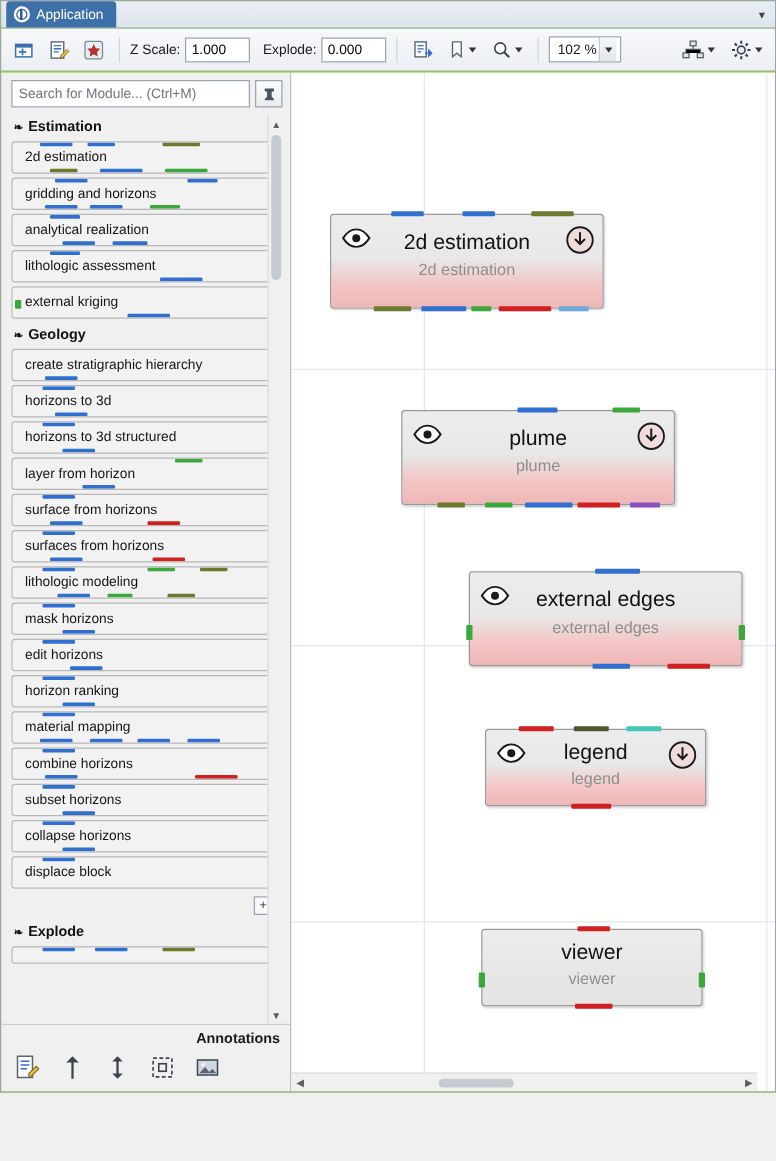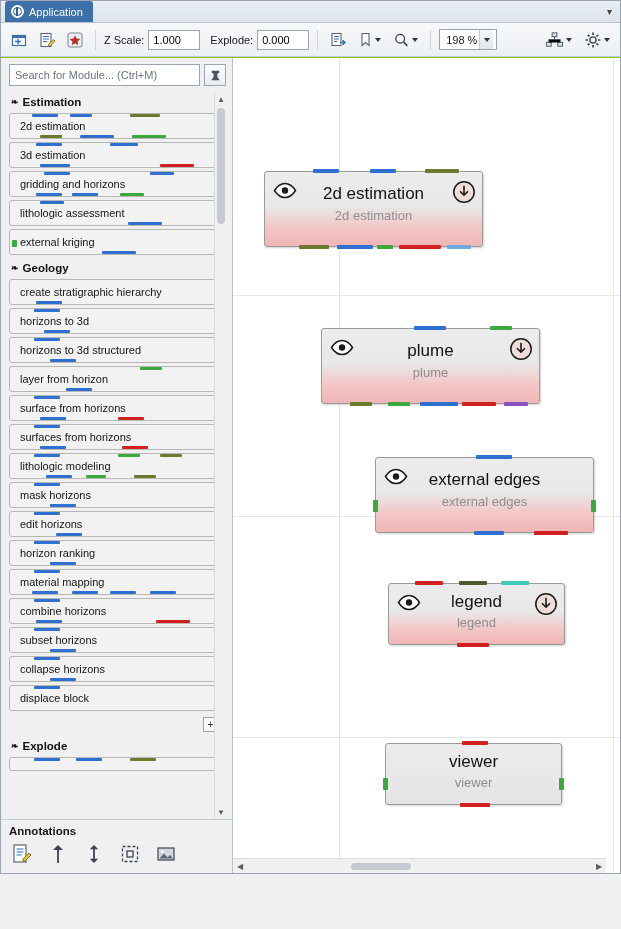--- a/index.html
+++ b/index.html
@@ -167,21 +167,21 @@
   }
   .plusbox {
     width:15px;height:15px;border:1px solid #9aa5b1;background:#f7f8fa;
     display:flex;align-items:center;justify-content:center;
     font-size:10px;line-height:1;color:#333;
   }
   .annot {
     border-top:1px solid #c6ced6;
     padding:5px 8px 6px 8px;
   }
-  .annot-title { font-weight:bold; font-size:11.5px; margin-bottom:4px; }
+  .annot-title { font-weight:bold; font-size:11.5px; margin-bottom:4px;text-align:right; }
   .annot-icons { display:flex; align-items:center; gap:10px; }
   .aicon {
     width:26px;height:26px;display:flex;align-items:center;justify-content:center;
     cursor:pointer;
   }
   
   .canvas-wrap {
     flex:1; position:relative; background:#ffffff;
     overflow:hidden;
   }
@@ -286,21 +286,21 @@
       <svg width="17" height="18" viewBox="0 0 18 18">
         <circle cx="7.6" cy="7.6" r="4.6" fill="#fff" stroke="#3b4450" stroke-width="1.4"></circle>
         <path d="M11.2 11.2l4 4" stroke="#3b4450" stroke-width="1.8"></path>
       </svg>
       <span class="caret"></span>
     </div>
 
     <div class="vsep"></div>
 
     <div class="zoomsel">
-      <span>198 %</span>
+      <span>102 %</span>
       <span class="arrowbox">
         <span class="caret"></span>
       </span>
     </div>
 
     <div style="flex:1"></div>
 
     <div class="dropbtn">
       <svg width="19" height="18" viewBox="0 0 20 18">
         <rect x="7.5" y="1.5" width="5" height="4" fill="#dfe6ee" stroke="#4a5461" stroke-width="1"></rect>
@@ -347,37 +347,36 @@
         <div class="modcard">
           <span class="port" style="left:22px;top:0;width:26px;background:#2f6fd0"></span>
           <span class="port" style="left:60px;top:0;width:22px;background:#2f6fd0"></span>
           <span class="port" style="left:120px;top:0;width:30px;background:#6b7a2e"></span>
           <span>2d estimation</span>
           <span class="port" style="left:30px;bottom:0;width:22px;background:#6b7a2e"></span>
           <span class="port" style="left:70px;bottom:0;width:34px;background:#2f6fd0"></span>
           <span class="port" style="left:122px;bottom:0;width:34px;background:#3aa83a"></span>
         </div>
 
-        <div class="modcard">
-          <span class="port" style="left:26px;top:0;width:26px;background:#2f6fd0"></span>
-          <span class="port" style="left:100px;top:0;width:28px;background:#2f6fd0"></span>
-          <span>3d estimation</span>
-          <span class="port" style="left:30px;bottom:0;width:30px;background:#2f6fd0"></span>
-          <span class="port" style="left:150px;bottom:0;width:34px;background:#d02020"></span>
-        </div>
 
         <div class="modcard">
           <span class="port" style="left:34px;top:0;width:26px;background:#2f6fd0"></span>
           <span class="port" style="left:140px;top:0;width:24px;background:#2f6fd0"></span>
           <span>gridding and horizons</span>
           <span class="port" style="left:26px;bottom:0;width:26px;background:#2f6fd0"></span>
           <span class="port" style="left:62px;bottom:0;width:26px;background:#2f6fd0"></span>
           <span class="port" style="left:110px;bottom:0;width:24px;background:#3aa83a"></span>
         </div>
 
+        <div class="modcard">
+          <span class="port" style="left:30px;top:0;width:24px;background:#2f6fd0"></span>
+          <span>analytical realization</span>
+          <span class="port" style="left:40px;bottom:0;width:26px;background:#2f6fd0"></span>
+          <span class="port" style="left:80px;bottom:0;width:28px;background:#2f6fd0"></span>
+        </div>
 
 
 
         <div class="modcard">
           <span class="port" style="left:30px;top:0;width:24px;background:#2f6fd0"></span>
           <span>lithologic assessment</span>
           <span class="port" style="left:118px;bottom:0;width:34px;background:#2f6fd0"></span>
         </div>
 
         <div class="modcard">

